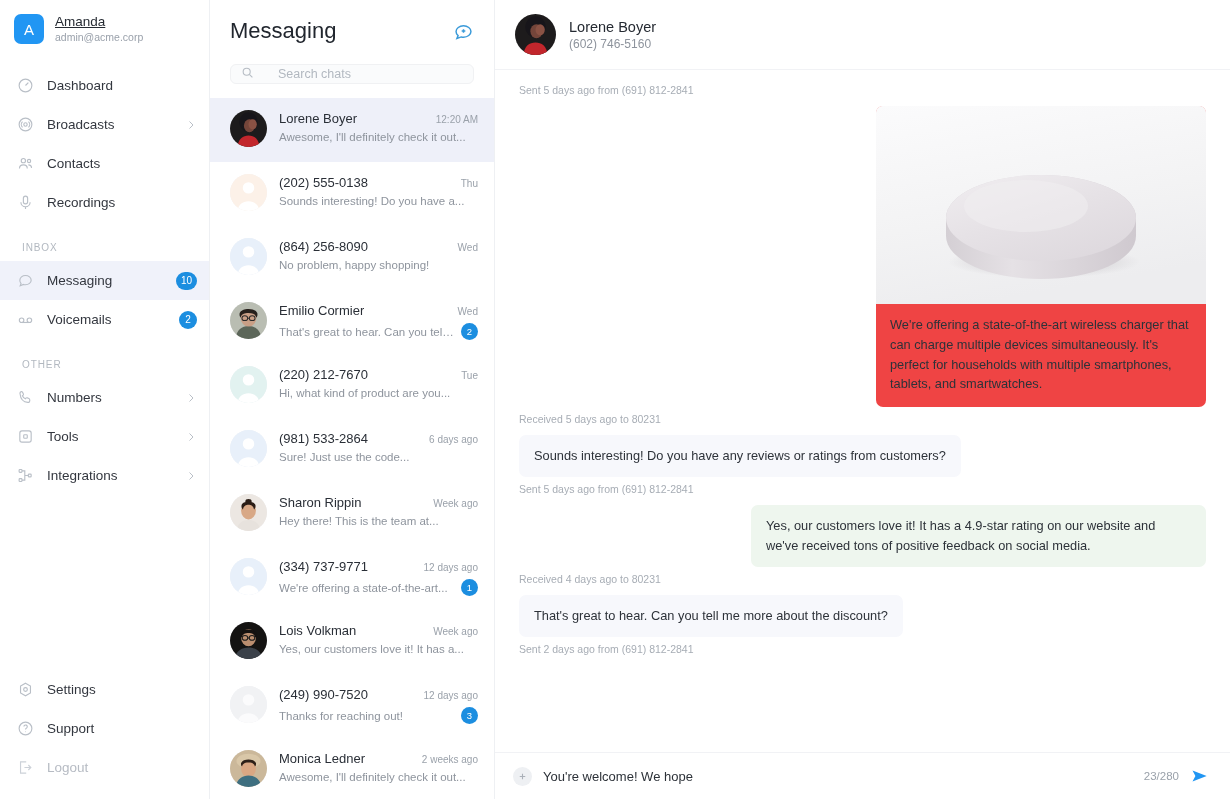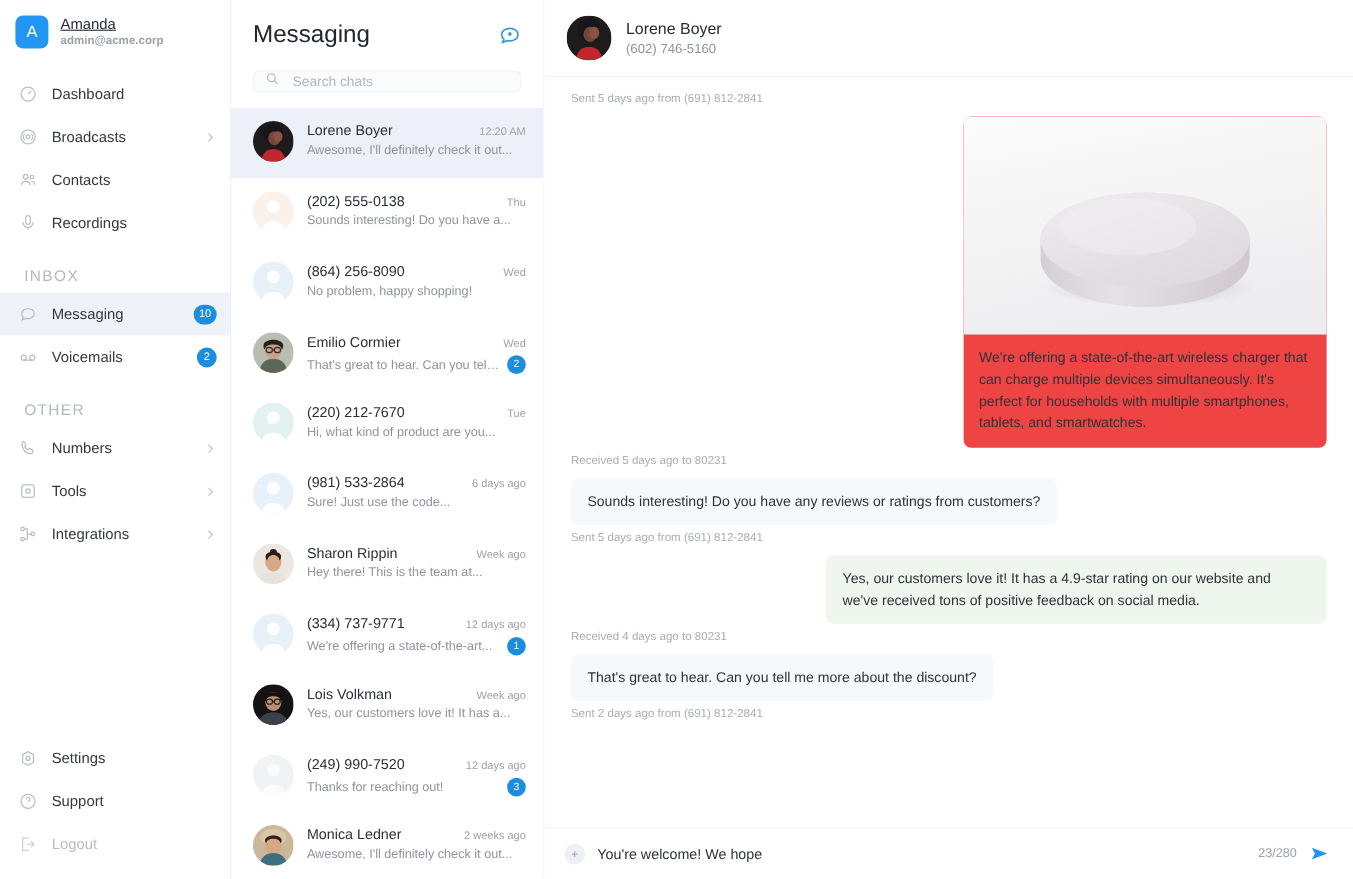--- a/index.html
+++ b/index.html
@@ -27,25 +27,25 @@
   .user-avatar {
     width: 30px; height: 30px; flex: 0 0 30px;
     border-radius: 7px;
     background: #2196f3;
     color: #fff;
     display: flex; align-items: center; justify-content: center;
     font-size: 15px; font-weight: 400;
   }
   .user-meta { display: flex; flex-direction: column; gap: 1px; min-width: 0; }
   .user-name { font-size: 13.5px; color: #262b33; line-height: 1.2; text-decoration: underline; }
-  .user-email { font-size: 10.5px; color: #9aa1ab; line-height: 1.2; font-weight: bold; }
+  .user-email { font-size: 10.5px; color: #9aa1ab; line-height: 1.2; }
 
   .nav-section { margin-top: 8px; }
   .nav-label {
-    font-size: 14px; letter-spacing: 0.09em; color: #b2b8c0;
+    font-size: 10px; letter-spacing: 0.09em; color: #b2b8c0;
     padding: 12px 0 8px 22px; text-transform: uppercase;
   }
   .nav-item {
     display: flex; align-items: center; gap: 12px;
     height: 39px; padding-left: 16px; padding-right: 12px;
     cursor: pointer; position: relative;
   }
   .nav-item .ico {
     width: 19px; height: 19px; flex: 0 0 19px;
     display: flex; align-items: center; justify-content: center;
@@ -79,21 +79,21 @@
     display: flex; align-items: center; justify-content: space-between;
     padding: 18px 20px 8px 20px;
   }
   .cl-title { font-size: 22px; color: #21262e; font-weight: 400; }
   .new-msg-btn { cursor: pointer; color: #3a9ad9; display: flex; }
   .new-msg-btn svg { width: 21px; height: 21px; }
   .search-wrap { padding: 12px 20px 14px 20px; }
   .search-box {
     height: 20px; border-radius: 6px; background: #fafbfc;
     border: 1px solid #f0f1f3;
-    display: flex; align-items: center; gap: 12px; padding: 0 10px;
+    display: flex; align-items: center; gap: 24px; padding: 0 10px;
   }
   .search-box svg { width: 13px; height: 13px; color: #b6bcc4; flex: 0 0 13px; }
   .search-input {
     border: none; outline: none; background: transparent;
     font-size: 12.5px; color: #3a3f47; width: 100%;
     font-family: inherit;
   }
   .search-input::placeholder { color: #b2b8c0; }
   .cl-scroll { flex: 1; overflow: hidden; }
   .chat-row {

